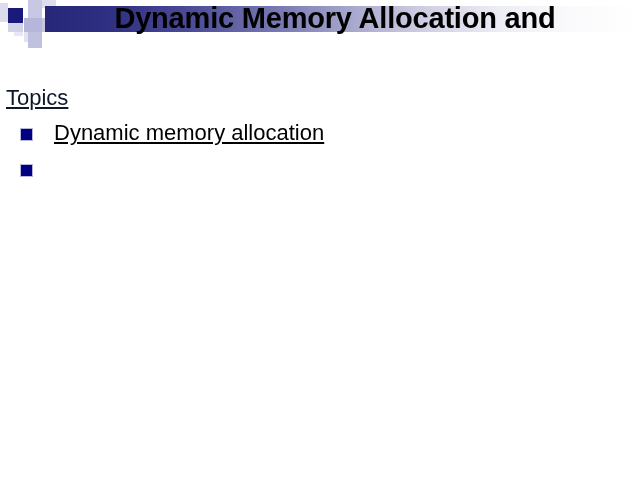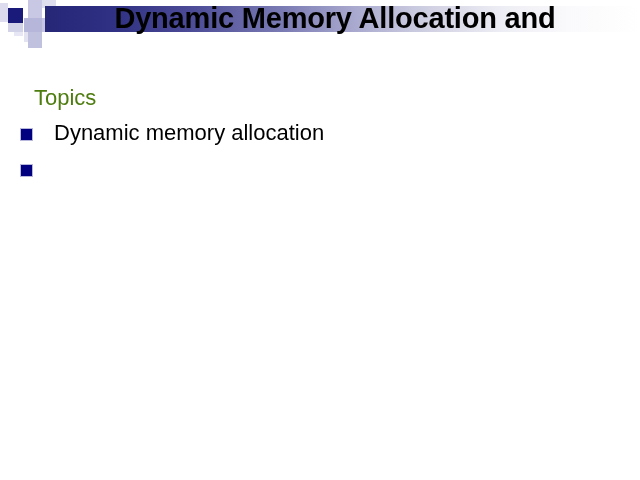--- a/index.html
+++ b/index.html
@@ -80,35 +80,37 @@
 
   
   .body-area {
     position: absolute;
     left: 0;
     top: 84px;
     width: 640px;
   }
   .topics-heading {
     font-size: 22px;
-    color: #4d7c0f;
-    margin-left: 34px;
+    color: #0f172a;
+    margin-left: 6px;
     display: inline-block;
+    text-decoration: underline;
     line-height: 28px;
   }
   .bullet-list {
     margin: 6px 0 0 0;
     padding: 0;
     list-style: none;
   }
   .bullet-item {
     display: flex;
     align-items: flex-start;
     min-height: 36px;
     padding-left: 20px;
+    text-decoration: underline;
   }
   .bullet-marker {
     flex: 0 0 auto;
     width: 11px;
     height: 11px;
     background: #000080;
     border: 1px solid #b8b8dd;
     margin-top: 10px;
   }
   .bullet-text {

